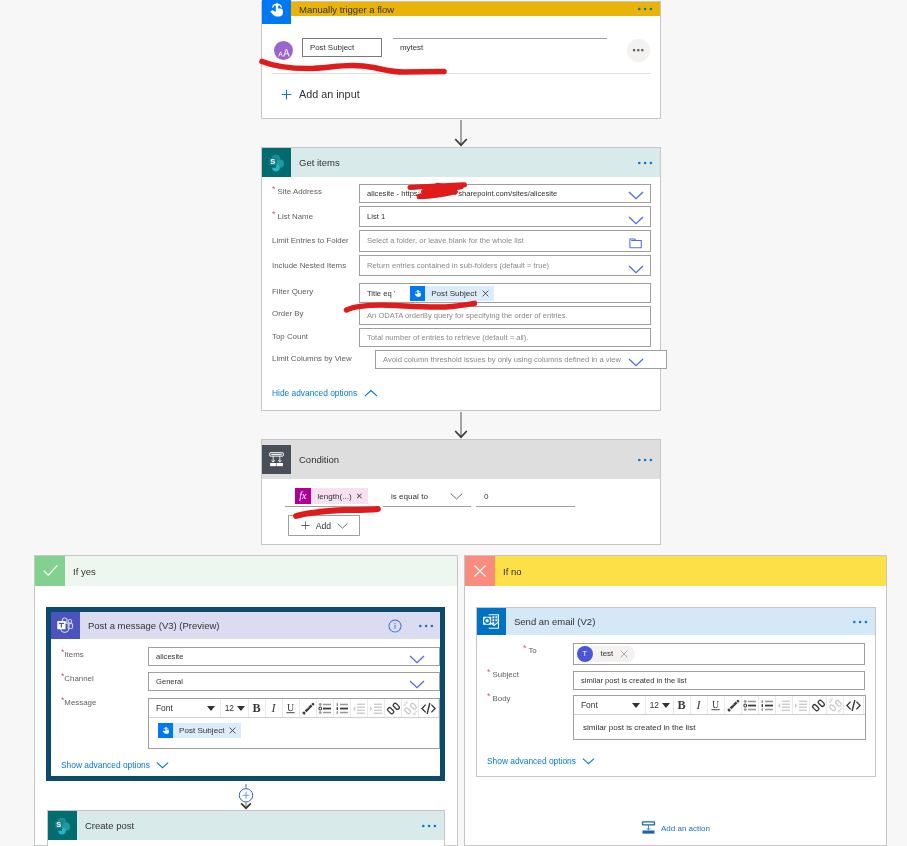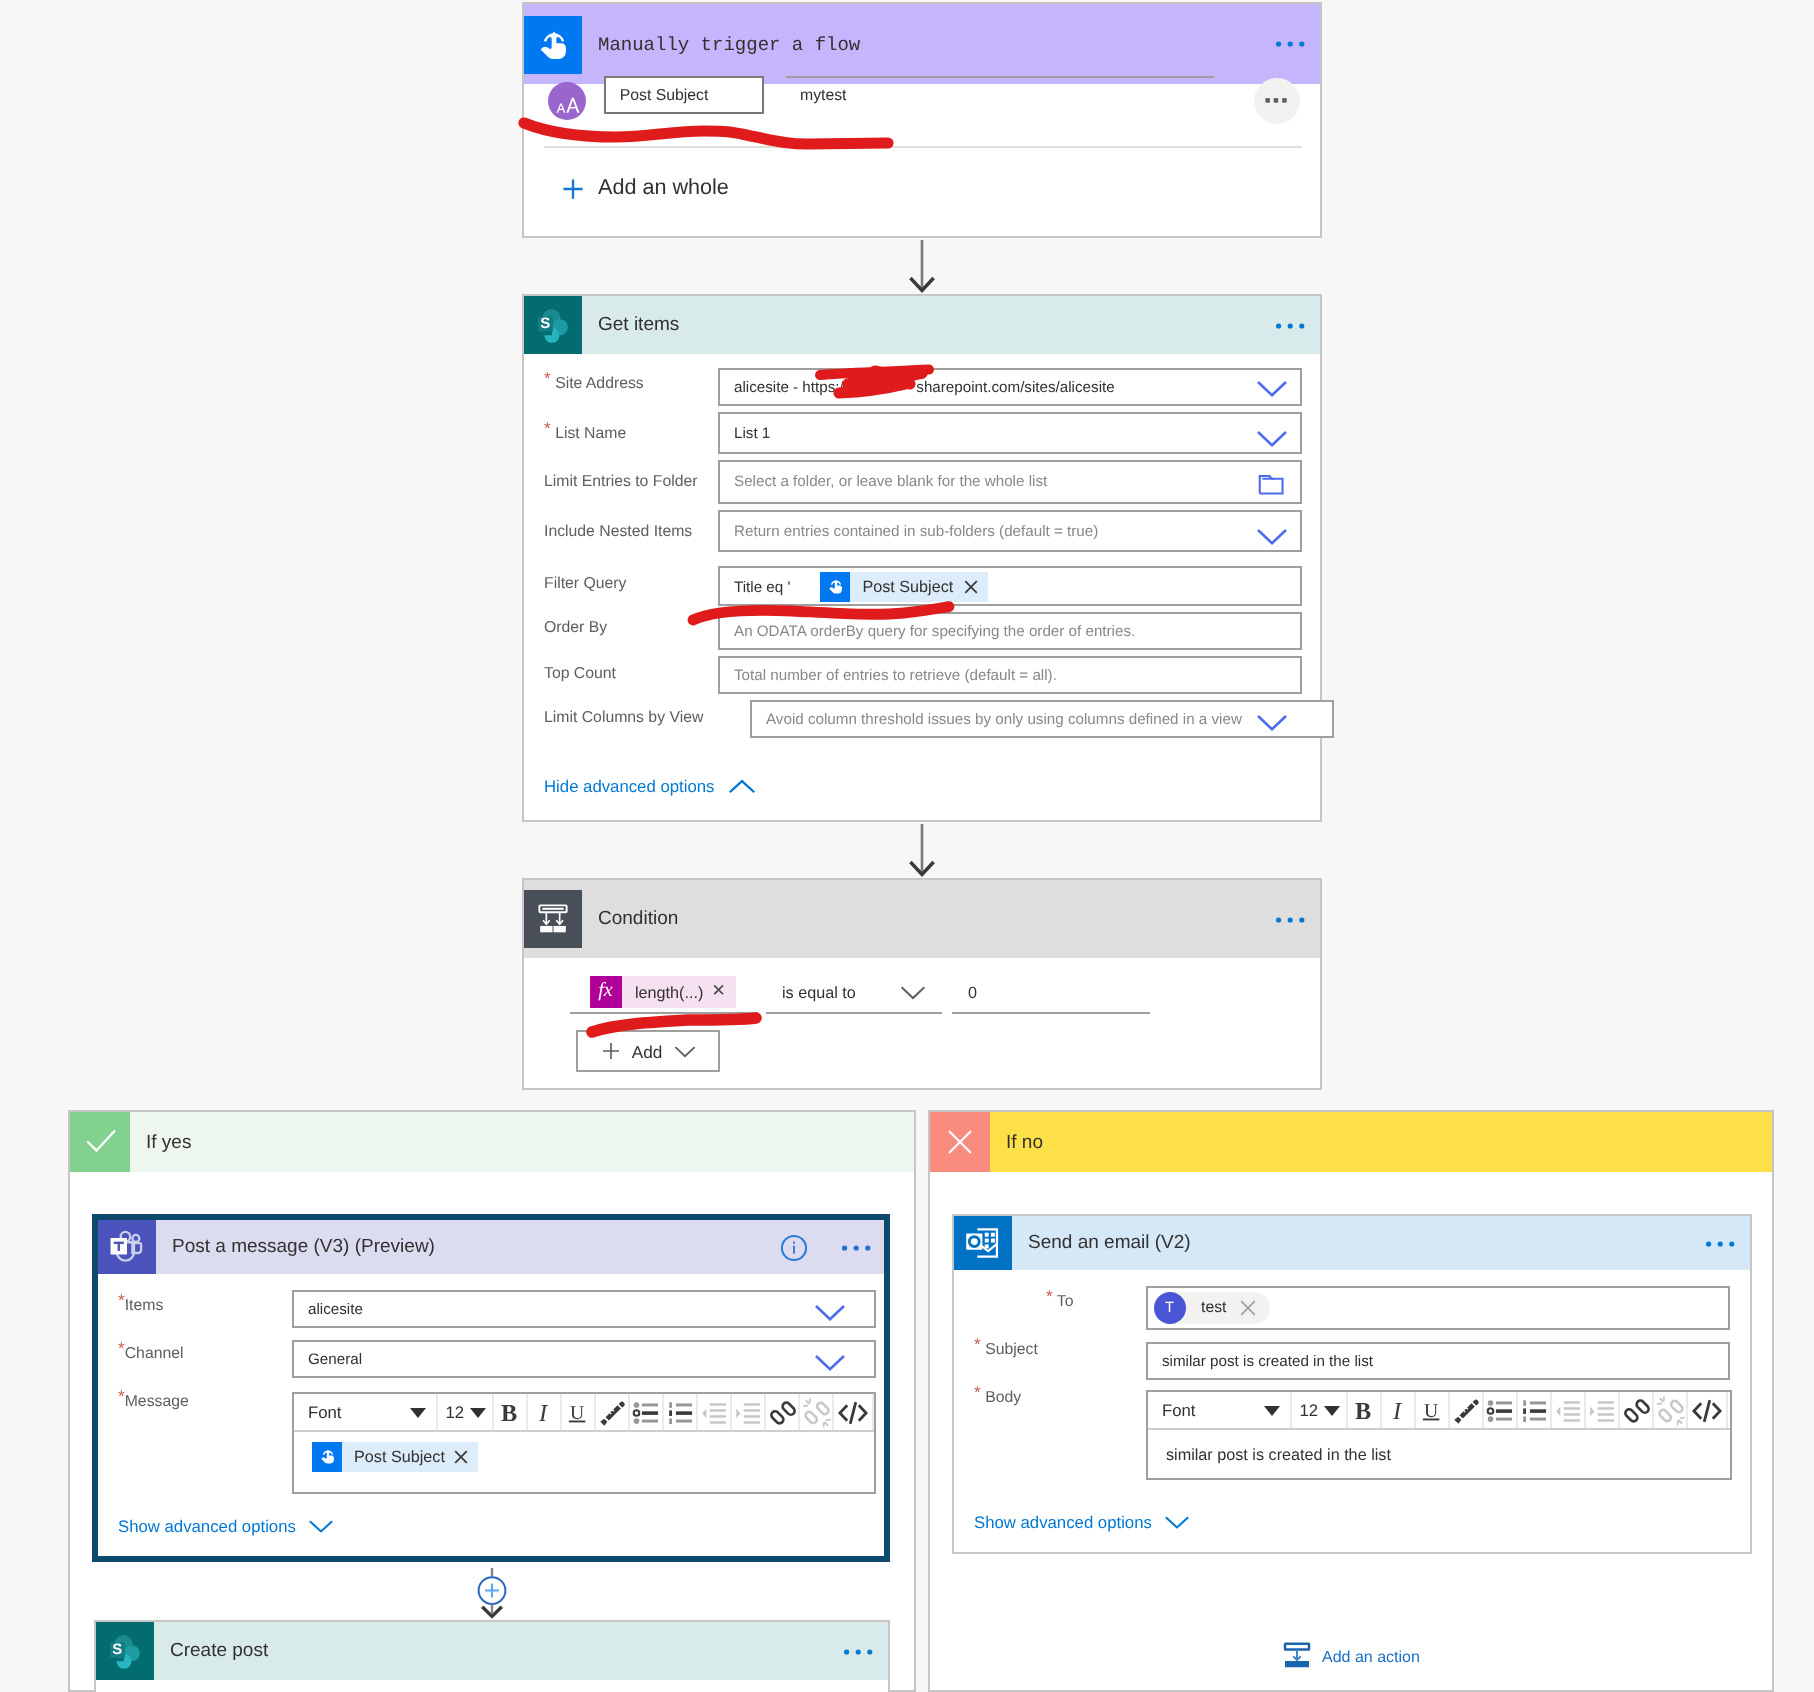--- a/index.html
+++ b/index.html
@@ -24,21 +24,21 @@
   .rtbar{position:absolute;left:0;top:0;right:0;height:18px;overflow:hidden;background:#fff;
          border-bottom:1px solid #d0cecd;display:flex;align-items:center;}
   .rtb{height:18px;display:flex;align-items:center;justify-content:center;flex:0 0 auto;
        border-right:1px solid #eceae9;box-sizing:border-box;}
   .rtb svg{display:block;}
 </style>
 </head>
 <body>
 
 <div class="card" style="left:261px;top:1px;width:400px;height:118px;">
-  <div class="chdr" style="height:40px;background:#c4b5fd;font-family:Liberation Mono, monospace;">
+  <div class="chdr" style="height:14px;background:#eab308;">
     <div class="cicon" style="width:29px;height:29px;background:#0078f2;">
       <svg width="20" height="20" viewBox="0 0 24 24" fill="#fff">
         <path d="M6.6 10.4 A5.6 5.6 0 0 1 17.4 10.4" fill="none" stroke="#fff" stroke-width="1.5" stroke-linecap="butt"></path>
         <path d="M12 4.5 L14.6 8.1 L9.4 8.1 Z"></path>
         <path d="M10.6 7.3 h2.8 v8.1 h-2.8 z"></path>
         <path d="M13.4 11.5 h3.0 c1.5 0 2.75 1.25 2.75 2.75 v2.3 c0 2.5 -2.0 4.5 -4.5 4.5 h-3.0 c-1.25 0 -2.45 -0.5 -3.35 -1.4 l-4.35 -4.35 0.95 -0.95 c0.8 -0.8 2.0 -0.95 3.0 -0.35 l2.0 1.2 z"></path>
       </svg>
     </div>
     <div class="ctitle" style="padding-left:8px;">Manually trigger a flow</div>
     <div class="dots" style="color:#0078d4;padding-right:7px;">
@@ -63,21 +63,21 @@
   <div class="abs" style="left:138px;top:41.2px;font-size:7.9px;color:#323130;">mytest</div>
   <div class="abs" style="left:365px;top:37px;width:23px;height:23px;border-radius:12px;background:#f3f2f1;
               display:flex;align-items:center;justify-content:center;">
     <span style="font-size:9px;color:#605e5c;letter-spacing:1px;line-height:1;">▪▪▪</span>
   </div>
   <div class="abs" style="left:10px;top:71px;width:379px;height:1px;background:#e1dfdd;"></div>
   <div class="abs" style="left:19px;top:86px;display:flex;align-items:center;">
     <svg width="11" height="11" viewBox="0 0 16 16">
       <path d="M7.15 1 h1.7 v6.15 H15 v1.7 H8.85 V15 H7.15 V8.85 H1 V7.15 h6.15 z" fill="#1577d4"></path>
     </svg>
-    <span style="font-size:10.8px;color:#323130;margin-left:7px;">Add an whole</span>
+    <span style="font-size:10.8px;color:#323130;margin-left:7px;">Add an input</span>
   </div>
 </div>
 
 <div class="abs" style="left:453px;top:120px;">
   <svg width="16" height="28" viewBox="0 0 16 28">
     <path d="M8 0 V24" stroke="#7a7977" stroke-width="1.3" fill="none"></path>
     <path d="M2.2 19.0 L8 25.2 L13.8 19.0" stroke="#3b3a39" stroke-width="1.7" fill="none"></path>
   </svg>
 </div>
 
@@ -253,21 +253,21 @@
 <div class="card" style="left:34px;top:555px;width:424px;height:291px;border-color:#c8c6c4;">
   <div class="chdr" style="height:30px;background:#eef7ef;">
     <div class="cicon" style="width:30px;height:30px;background:#82d18e;">
       <svg width="21" height="21" viewBox="0 0 24 24" style="margin-bottom:1px;">
           <path d="M4.2 12.3 L9.4 17.4 L20.0 6.0" fill="none" stroke="#fff" stroke-width="1.35"></path>
         </svg>
     </div>
     <div class="ctitle" style="padding-left:8px;">If yes</div>
   </div>
 
-  <div class="abs" style="left:11px;top:51px;width:399px;height:174px;border:3px solid #0c4a6e;background:#fff;">
+  <div class="abs" style="left:11px;top:51px;width:399px;height:174px;border:5px solid #0c4a6e;background:#fff;">
     <div class="chdr" style="height:27px;background:#dcdcf0;">
       <div class="cicon" style="width:29px;height:27px;background:#4b53bc;">
         <svg width="19" height="19" viewBox="0 0 24 24">
           <g fill="none" stroke="#ccd0ec" stroke-width="1.45">
             <circle cx="17.6" cy="6.6" r="2.2"></circle>
             <path d="M15.4 9.6 h4.6 a0.9 0.9 0 0 1 0.9 0.9 v3.4 a1.9 1.9 0 0 1 -1.9 1.9 h-3.6 z"></path>
             <circle cx="11.0" cy="5.5" r="3.0"></circle>
             <path d="M5.6 9.0 h10.8 v6.2 a5.4 5.4 0 0 1 -10.8 0 z"></path>
           </g>
           <rect x="1.6" y="6.3" width="10.4" height="10.4" rx="0.4" fill="#fff"></rect>

